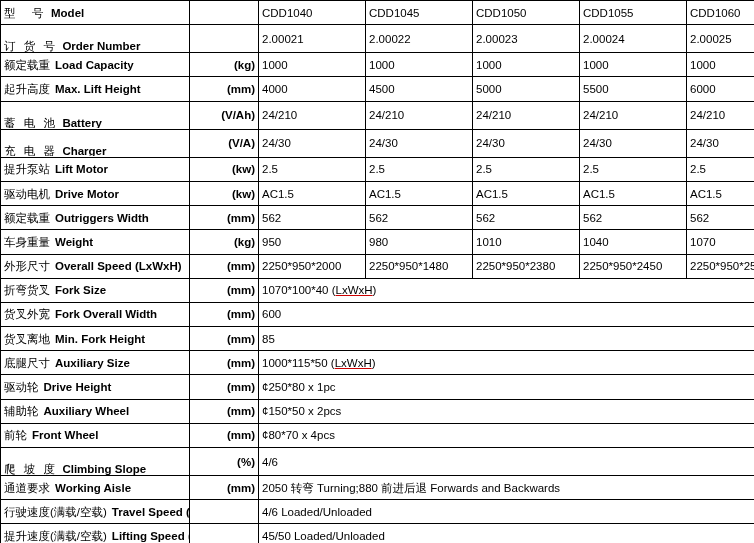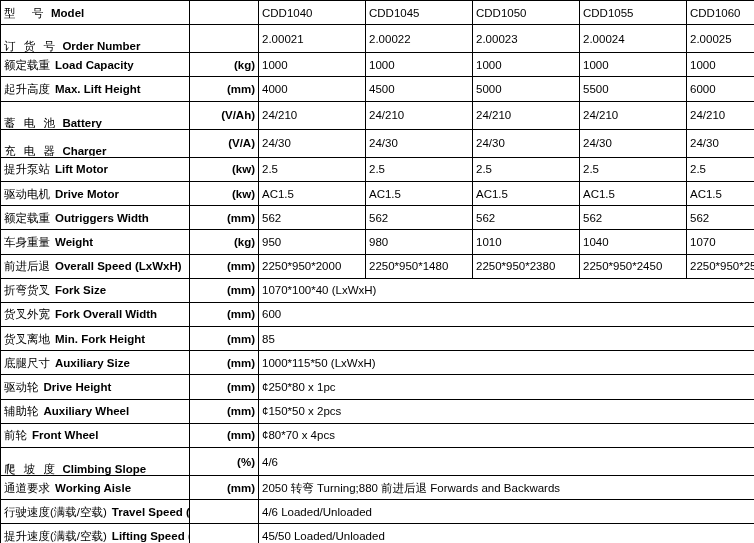--- a/index.html
+++ b/index.html
@@ -46,20 +46,21 @@
     font-weight: bold;
     padding-right: 5px;
   }
   .val {
     width: 100px;
   }
   .wide {
     text-align: left;
   }
   .underline-red {
+    text-decoration: underline;
     text-decoration-color: #cc0000;
   }
   .lbl-inner {
     display: flex;
     align-items: baseline;
   }
   .lbl-inner .cn {
     display: inline-block;
   }
   .lbl-inner .en {
@@ -212,21 +213,21 @@
         <td class="unit">(kg)</td>
         <td class="val">950</td>
         <td class="val">980</td>
         <td class="val">1010</td>
         <td class="val">1040</td>
         <td class="val">1070</td>
       </tr>
       <tr>
         <td class="lbl">
           <span class="lbl-inner">
-            <span class="cn">前进后退</span>
+            <span class="cn">外形尺寸</span>
             <span class="en">Overall Speed (LxWxH)</span>
           </span>
         </td>
         <td class="unit">(mm)</td>
         <td class="val">2250*950*2000</td>
         <td class="val">2250*950*1480</td>
         <td class="val">2250*950*2380</td>
         <td class="val">2250*950*2450</td>
         <td class="val">2250*950*2550</td>
       </tr>

